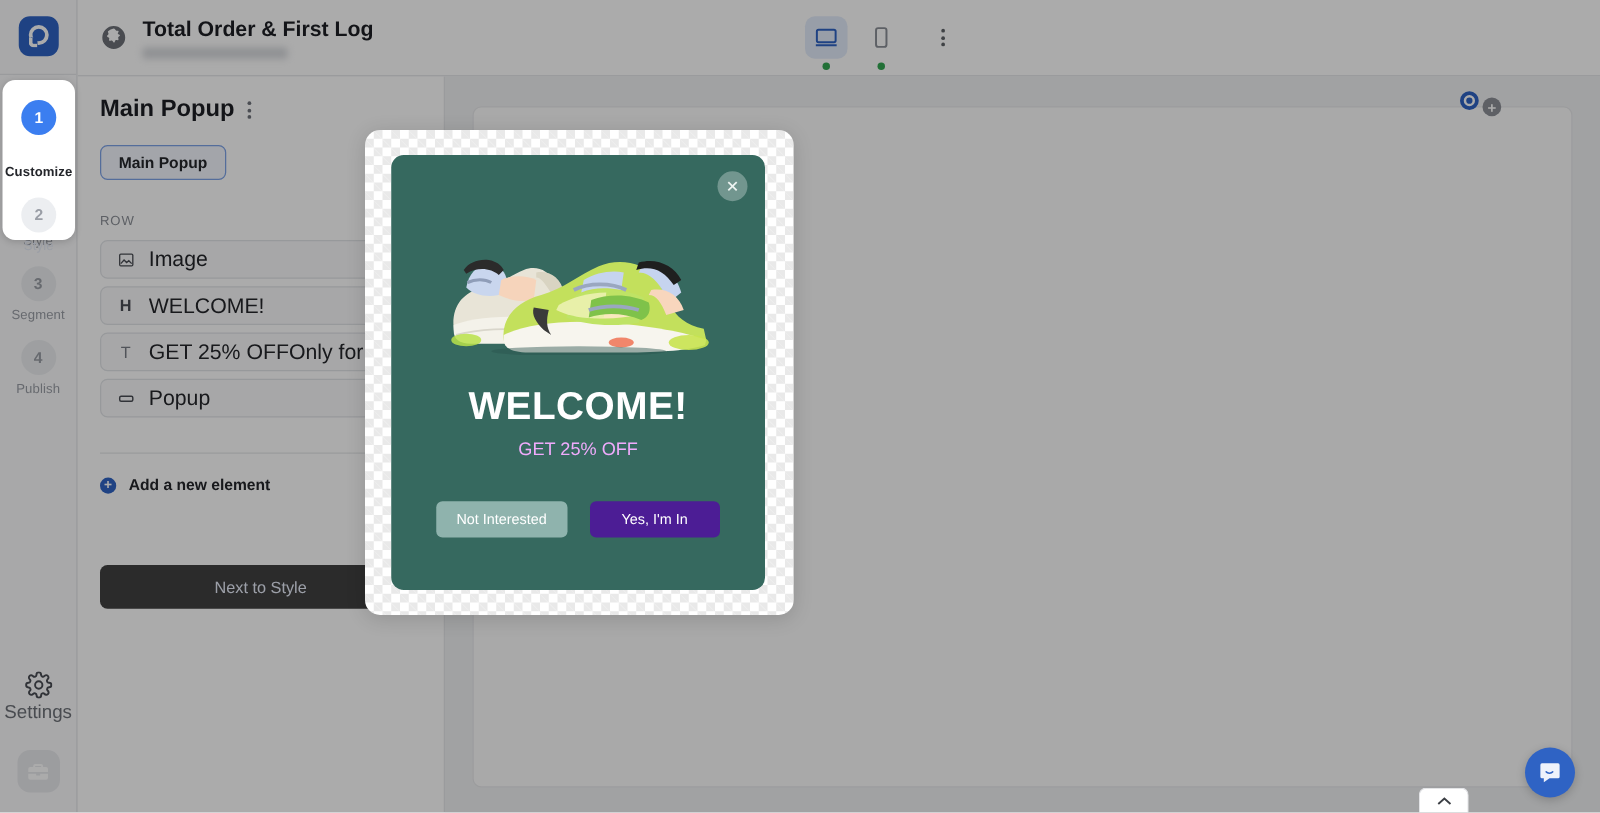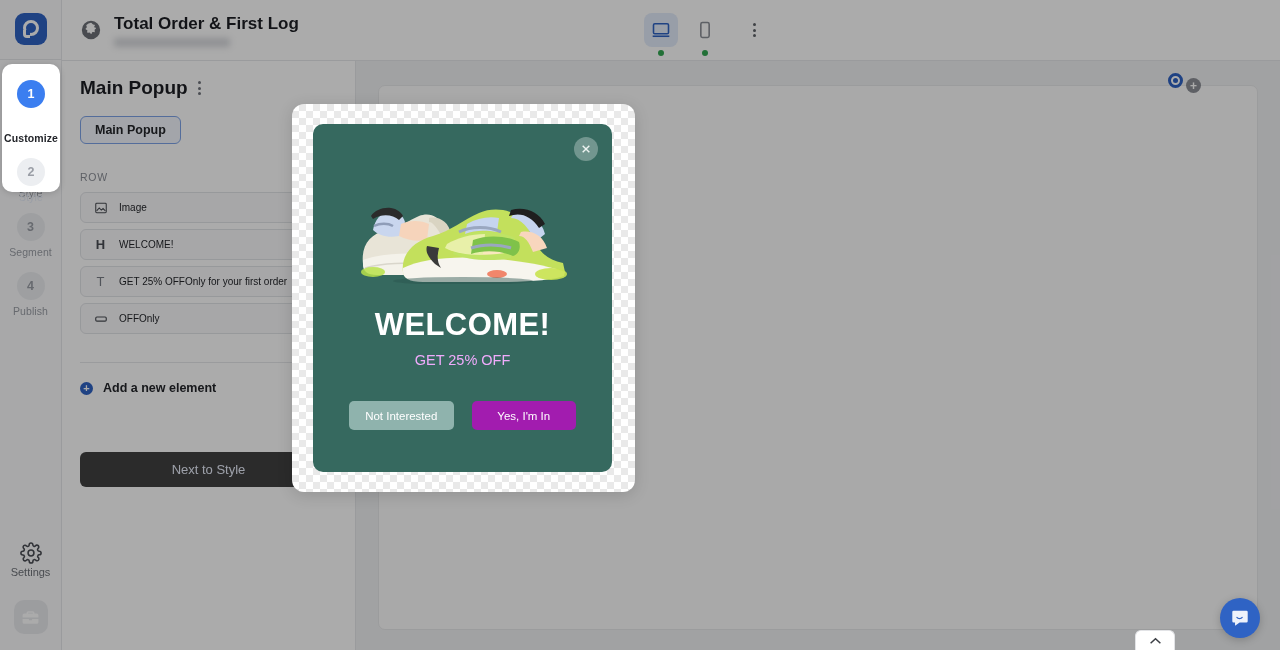--- a/index.html
+++ b/index.html
@@ -58,21 +58,21 @@
   .rail-highlight {
     position: absolute; left: 2px; top: 64px; width: 58px; height: 128px;
     background: #ffffff; border-radius: 10px;
     box-shadow: 0 1px 6px rgba(0,0,0,0.16);
     z-index: 60;
     padding-top: 8px;
   }
 
   .rail-bottom { margin-top: auto; width: 100%; padding-bottom: 16px; }
   .rail-item { text-align: center; padding: 6px 0; }
-  .rail-item .lbl { font-size: 11px; color: #6d7178; margin-top: 2px; }
+  .rail-item .lbl { font-size: 15px; color: #6d7178; margin-top: 2px; }
   .gear { display: block; margin: 0 auto; }
   .briefcase-wrap {
     width: 34px; height: 34px; margin: 16px auto 0; border-radius: 10px;
     background: #e9eaee; display: flex; align-items: center; justify-content: center;
   }
 
   
   .topbar {
     position: absolute; left: 62px; top: 0; right: 0; height: 61px;
     background: #fff; border-bottom: 1px solid #e6e7ea;
@@ -126,21 +126,21 @@
   }
   .row-list { margin-top: 9px; display: flex; flex-direction: column; gap: 6px; }
   .row-item {
     height: 31px; border: 1px solid #e2e4e8; border-radius: 6px; background: #fafafb;
     display: flex; align-items: center; padding: 0 12px; gap: 11px; cursor: pointer;
   }
   .row-icn { width: 15px; height: 15px; display: flex; align-items: center; justify-content: center; color: #4a4d54; flex: none; }
   .row-icn .glyph { font-size: 13px; font-weight: 700; line-height: 1; }
   .row-icn .glyph.thin { font-weight: 500; color: #7a7e86; }
   .row-txt {
-    font-size: 10px; color: #24262b; white-space: nowrap; overflow: hidden;
+    font-size: 17px; color: #24262b; white-space: nowrap; overflow: hidden;
     text-overflow: ellipsis;
   }
   .divider { margin-top: 28px; height: 1px; background: #e6e7ea; }
   .add-el { margin-top: 18px; display: flex; align-items: center; gap: 10px; cursor: pointer; }
   .plus-circle {
     width: 13px; height: 13px; border-radius: 50%; background: #2f63c4;
     display: flex; align-items: center; justify-content: center; flex: none;
     color: #fff; font-size: 11px; line-height: 1; font-weight: 700;
   }
   .add-el .lbl { font-size: 12.5px; font-weight: 600; color: #24262b; }
@@ -207,21 +207,21 @@
   }
   .popup-btns {
     position: absolute; left: 36px; right: 36px; top: 277px;
     display: flex; gap: 18px;
   }
   .pbtn {
     flex: 1; height: 29px; border: none; border-radius: 5px;
     font-size: 11.5px; color: #fff; cursor: pointer; font-family: inherit;
   }
   .pbtn.secondary { background: #8fb3ad; }
-  .pbtn.primary { background: #a21caf; }
+  .pbtn.primary { background: #4c1d95; }
 
   
   .chat-fab {
     position: absolute; right: 20px; bottom: 12px; width: 40px; height: 40px;
     border-radius: 50%; background: #2f63c4; border: none; cursor: pointer;
     display: flex; align-items: center; justify-content: center; z-index: 56;
     box-shadow: 0 2px 8px rgba(0,0,0,0.2);
   }
   .bottom-tab {
     position: absolute; left: 1135px; bottom: 0; width: 40px; height: 20px;
@@ -346,21 +346,21 @@
           <span class="glyph thin">T</span>
         </span>
         <span class="row-txt">GET 25% OFFOnly for your first order</span>
       </div>
       <div class="row-item">
         <span class="row-icn">
           <svg width="14" height="14" viewBox="0 0 24 24" fill="none" stroke="#4a4d54" stroke-width="2">
             <rect x="3" y="8.5" width="18" height="7" rx="2"></rect>
           </svg>
         </span>
-        <span class="row-txt">OFFOnly</span>
+        <span class="row-txt">Popup</span>
       </div>
     </div>
 
     <div class="divider"></div>
 
     <div class="add-el">
       <span class="plus-circle">+</span>
       <span class="lbl">Add a new element</span>
     </div>
 

